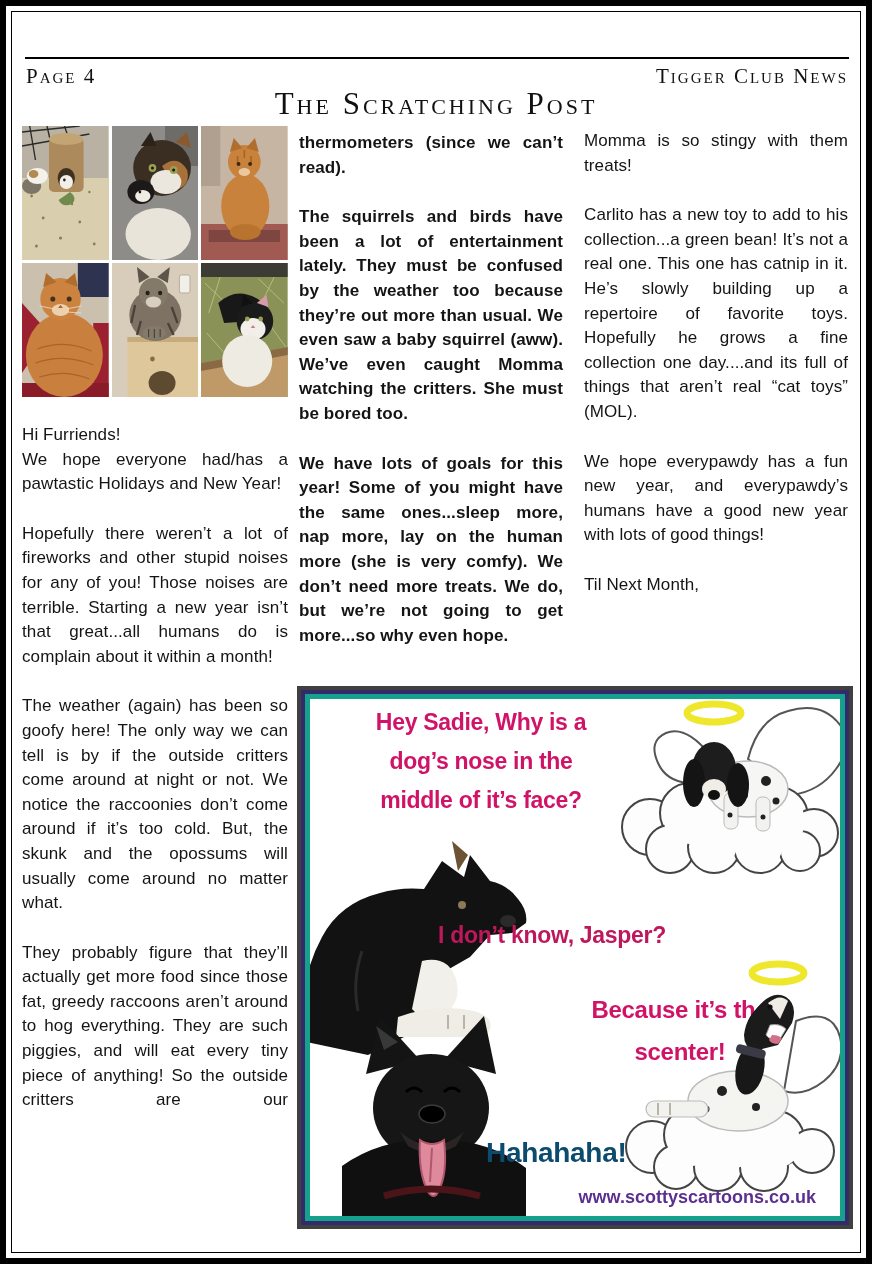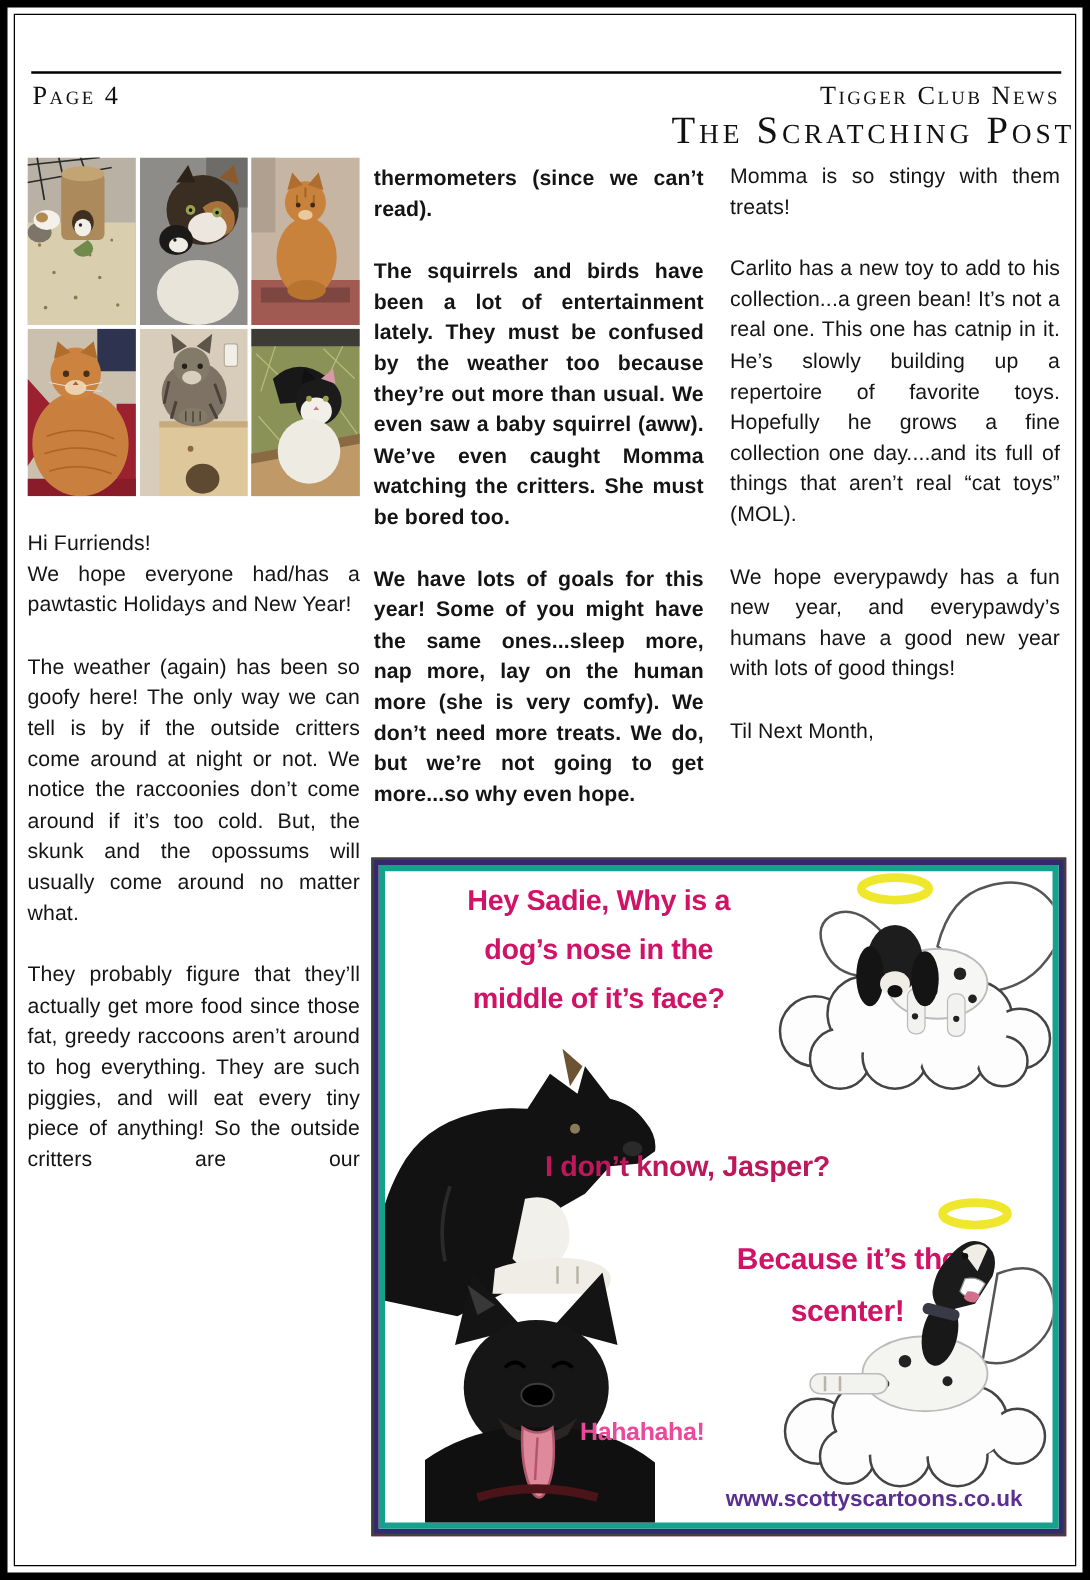--- a/index.html
+++ b/index.html
@@ -14,55 +14,55 @@
     border:1px solid #000;position:relative;overflow:hidden;background:#fff;
   }
   
   .hdr{position:absolute;top:8px;left:14px;right:12px;display:flex;justify-content:space-between;align-items:baseline;margin-top:44px;}
   .hdr span{
     font-family:"Liberation Serif",serif;font-variant:small-caps;
     font-size:21px;letter-spacing:2px;color:#111;
   }
   .hdr-rule{position:absolute;top:45px;left:13px;right:11px;height:2px;background:#000;}
   .page-title{
-    position:absolute;top:74px;left:0;right:0;text-align:right;
+    position:absolute;top:74px;left:0;right:0;text-align:center;
     font-family:"Liberation Serif",serif;font-variant:small-caps;
     font-size:31px;letter-spacing:3px;color:#111;
   }
   
   .col{position:absolute;font-size:17px;line-height:24.6px;text-align:justify;letter-spacing:0.1px;}
   .col p{margin:0 0 25px 0;}
   .col p.tight{margin:0;}
   .col p.cont{text-align-last:justify;}
   .col1{left:10px;top:114px;width:266px;}
   .col2{left:287px;top:119px;width:264px;font-weight:bold;}
   .col3{left:572px;top:117px;width:264px;}
   
   .photo-grid{
     display:grid;grid-template-columns:repeat(3,1fr);grid-auto-rows:134px;
     gap:3px;width:100%;margin:0 0 26px 0;
   }
   .photo-grid svg{display:block;width:100%;height:134px;}
   
   .cartoon{
     position:absolute;left:285px;top:674px;width:556px;height:543px;
-    box-sizing:border-box;border:2px solid #404040;background:#c8135f;
+    box-sizing:border-box;border:4px solid #404040;background:#c8135f;
   }
   .cartoon-mid{width:100%;height:100%;box-sizing:border-box;border:4px solid #332a6b;}
   .cartoon-in{
     width:100%;height:100%;box-sizing:border-box;border:5px solid #16a18c;
     background:#fff;position:relative;overflow:hidden;
   }
   .c-txt{font-weight:700;letter-spacing:-0.3px;}
   .speech1{position:absolute;left:48px;top:4px;width:246px;text-align:center;
     color:#d01367;font-size:23px;line-height:39px;}
   .speech2{position:absolute;left:128px;top:223px;color:#be185d;font-size:23px;}
   .speech3{position:absolute;left:255px;top:290px;width:230px;text-align:center;
     color:#d01367;font-size:24px;line-height:42px;}
-  .speech4{position:absolute;left:156px;top:438px;color:#ec4899;font-size:20px;}
+  .speech4{position:absolute;left:176px;top:438px;color:#0c4a6e;font-size:28px;}
   .website{position:absolute;right:24px;bottom:8px;color:#5b2f90;font-size:18px;font-weight:700;}
   .svg-abs{position:absolute;}
 </style>
 </head>
 <body>
 
 <div class="page">
  <div class="page-inner">
 
   <div class="hdr">
@@ -219,20 +219,21 @@
         <path d="M70 44 l-2 -12 -10 8 z" fill="#d89aa8"></path>
         <ellipse cx="54" cy="66" rx="13" ry="11" fill="#f2efe8"></ellipse>
         <circle cx="48" cy="56" r="2.4" fill="#9aa050"></circle>
             <circle cx="62" cy="56" r="2.4" fill="#9aa050"></circle>
         <path d="M54 62 l-2.4 3 h4.8 z" fill="#c87a8a"></path>
         <ellipse cx="48" cy="98" rx="26" ry="26" fill="#eeebe2"></ellipse>
       </svg>
     </div>
     <p class="tight">Hi Furriends!</p>
     <p>We hope everyone had/has a pawtastic Holidays and New Year!</p>
+    <p>Hopefully there weren’t a lot of fireworks and other stupid noises for any of you! Those noises are terrible. Starting a new year isn’t that great...all humans do is complain about it within a month!</p>
     <p>The weather (again) has been so goofy here! The only way we can tell is by if the outside critters come around at night or not. We notice the raccoonies don’t come around if it’s too cold. But, the skunk and the opossums will usually come around no matter what.</p>
     <p class="cont">They probably figure that they’ll actually get more food since those fat, greedy raccoons aren’t around to hog everything. They are such piggies, and will eat every tiny piece of anything! So the outside critters are our</p>
   </div>
 
   <div class="col col2">
     <p>thermometers (since we can’t read).</p>
     <p>The squirrels and birds have been a lot of entertainment lately. They must be confused by the weather too because they’re out more than usual. We even saw a baby squirrel (aww). We’ve even caught Momma watching the critters. She must be bored too.</p>
     <p>We have lots of goals for this year! Some of you might have the same ones...sleep more, nap more, lay on the human more (she is very comfy). We don’t need more treats. We do, but we’re not going to get more...so why even hope.</p>
   </div>
 

